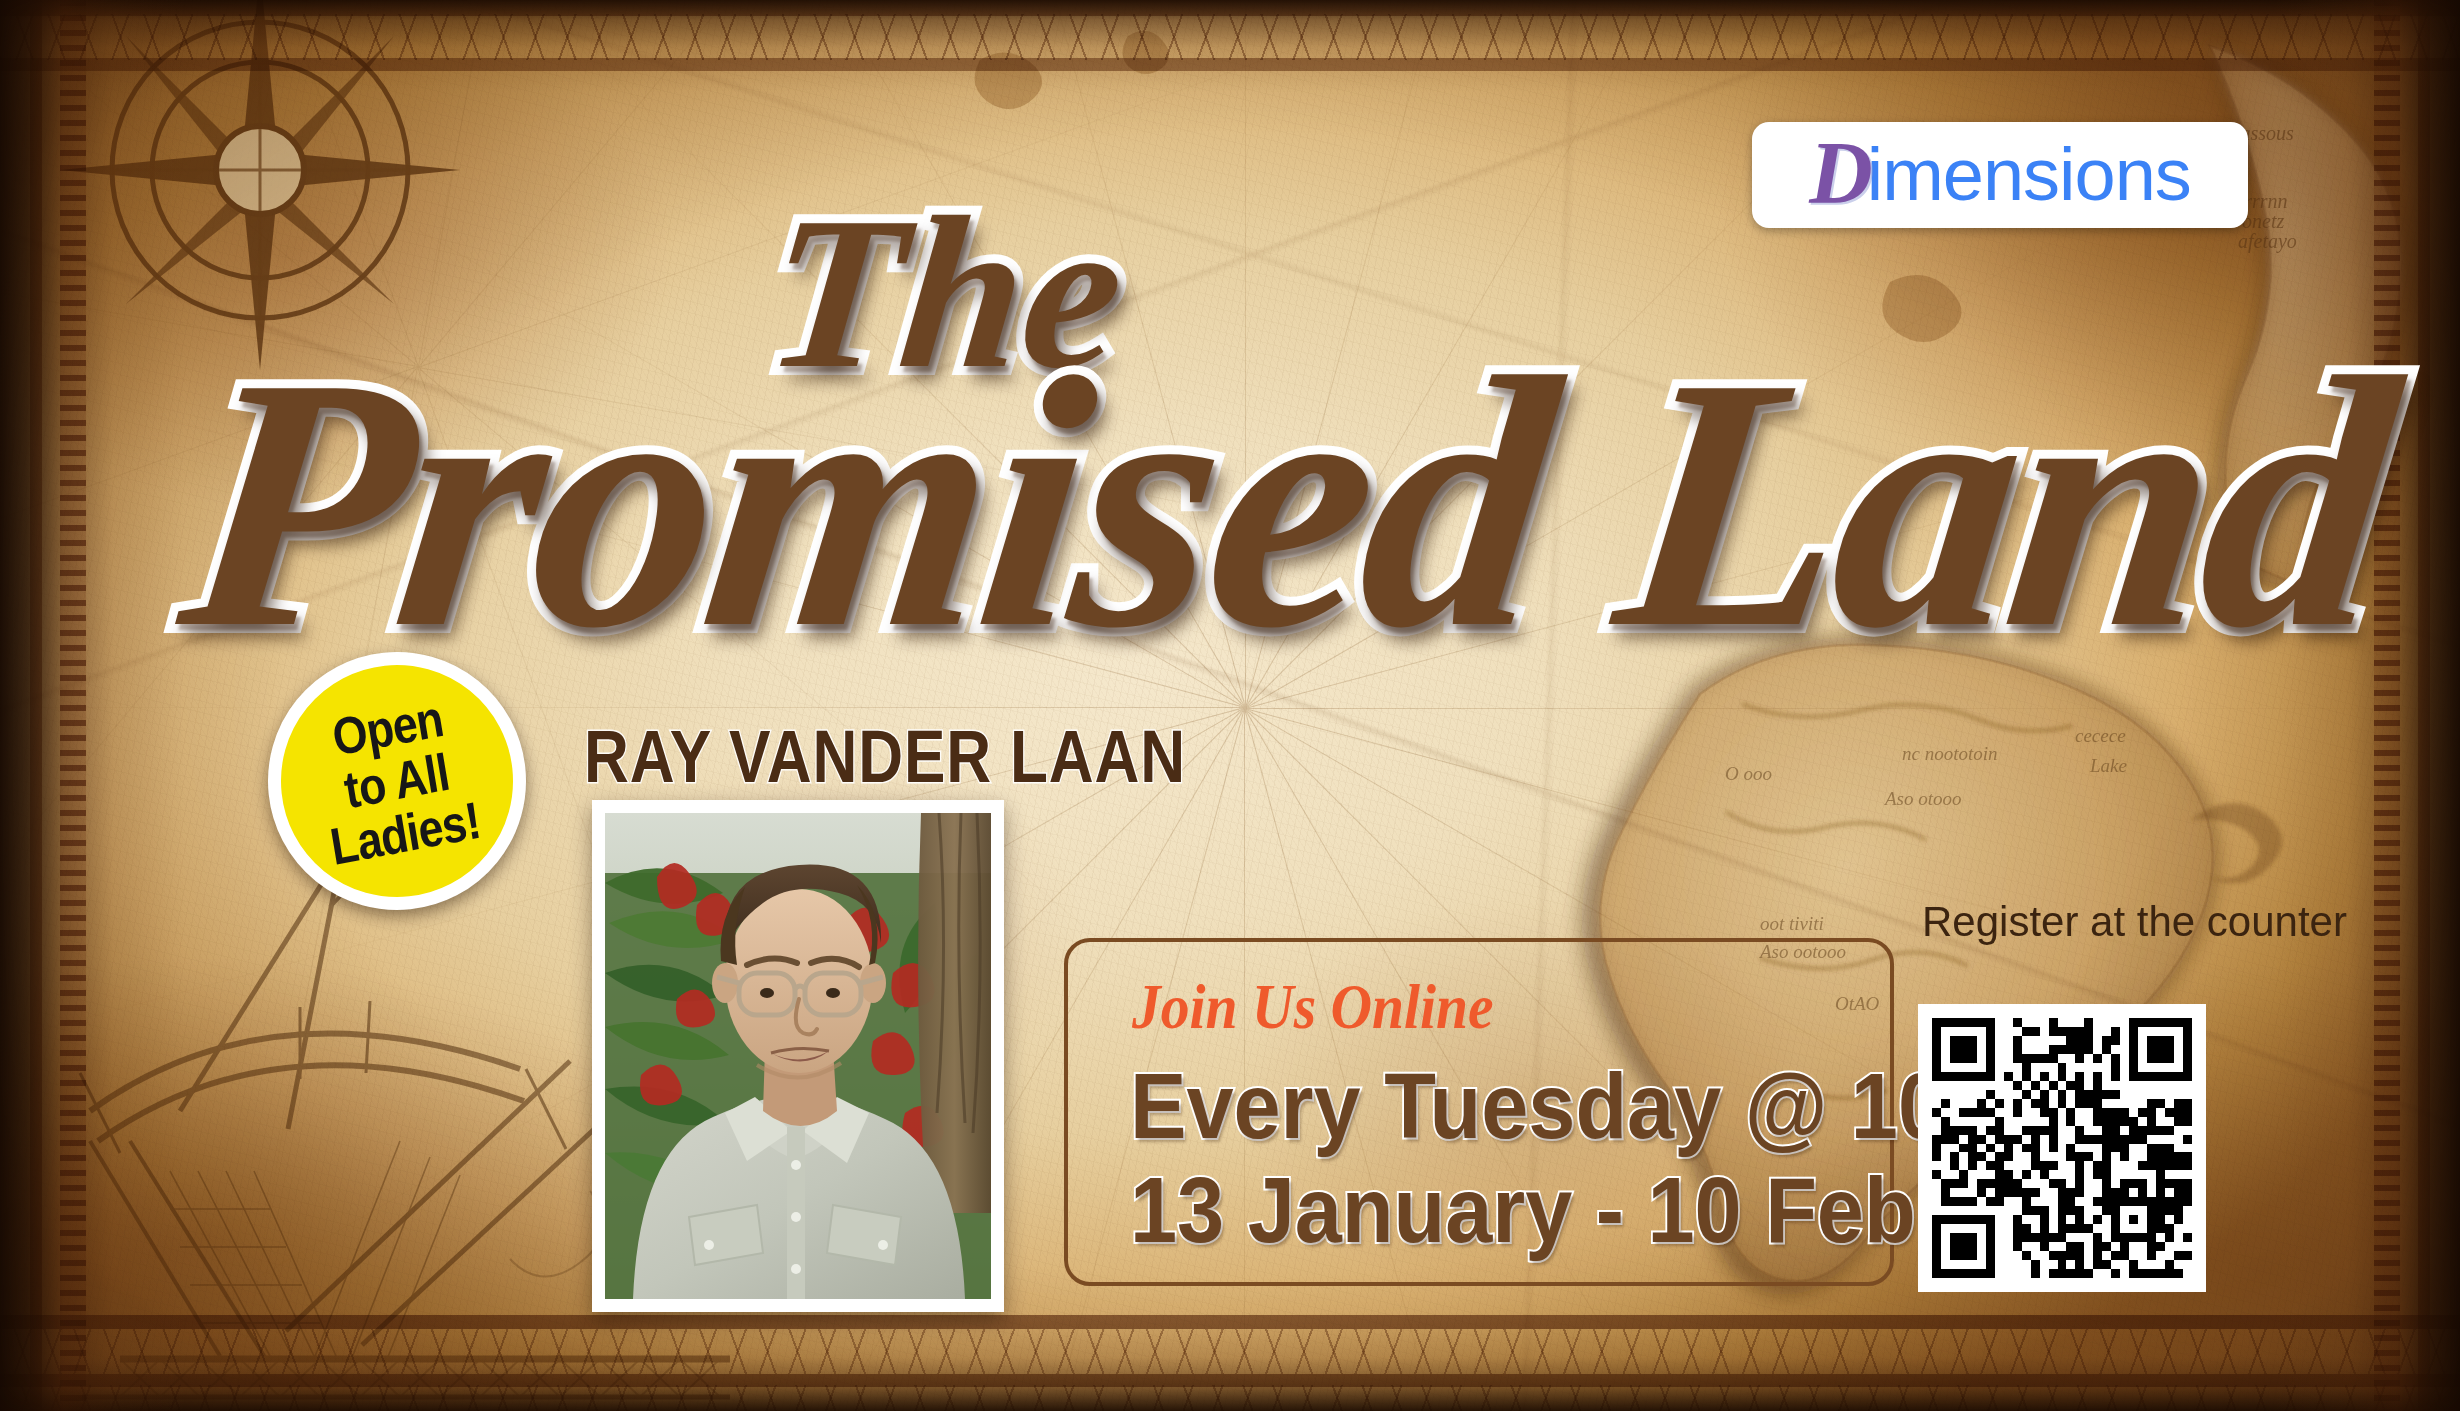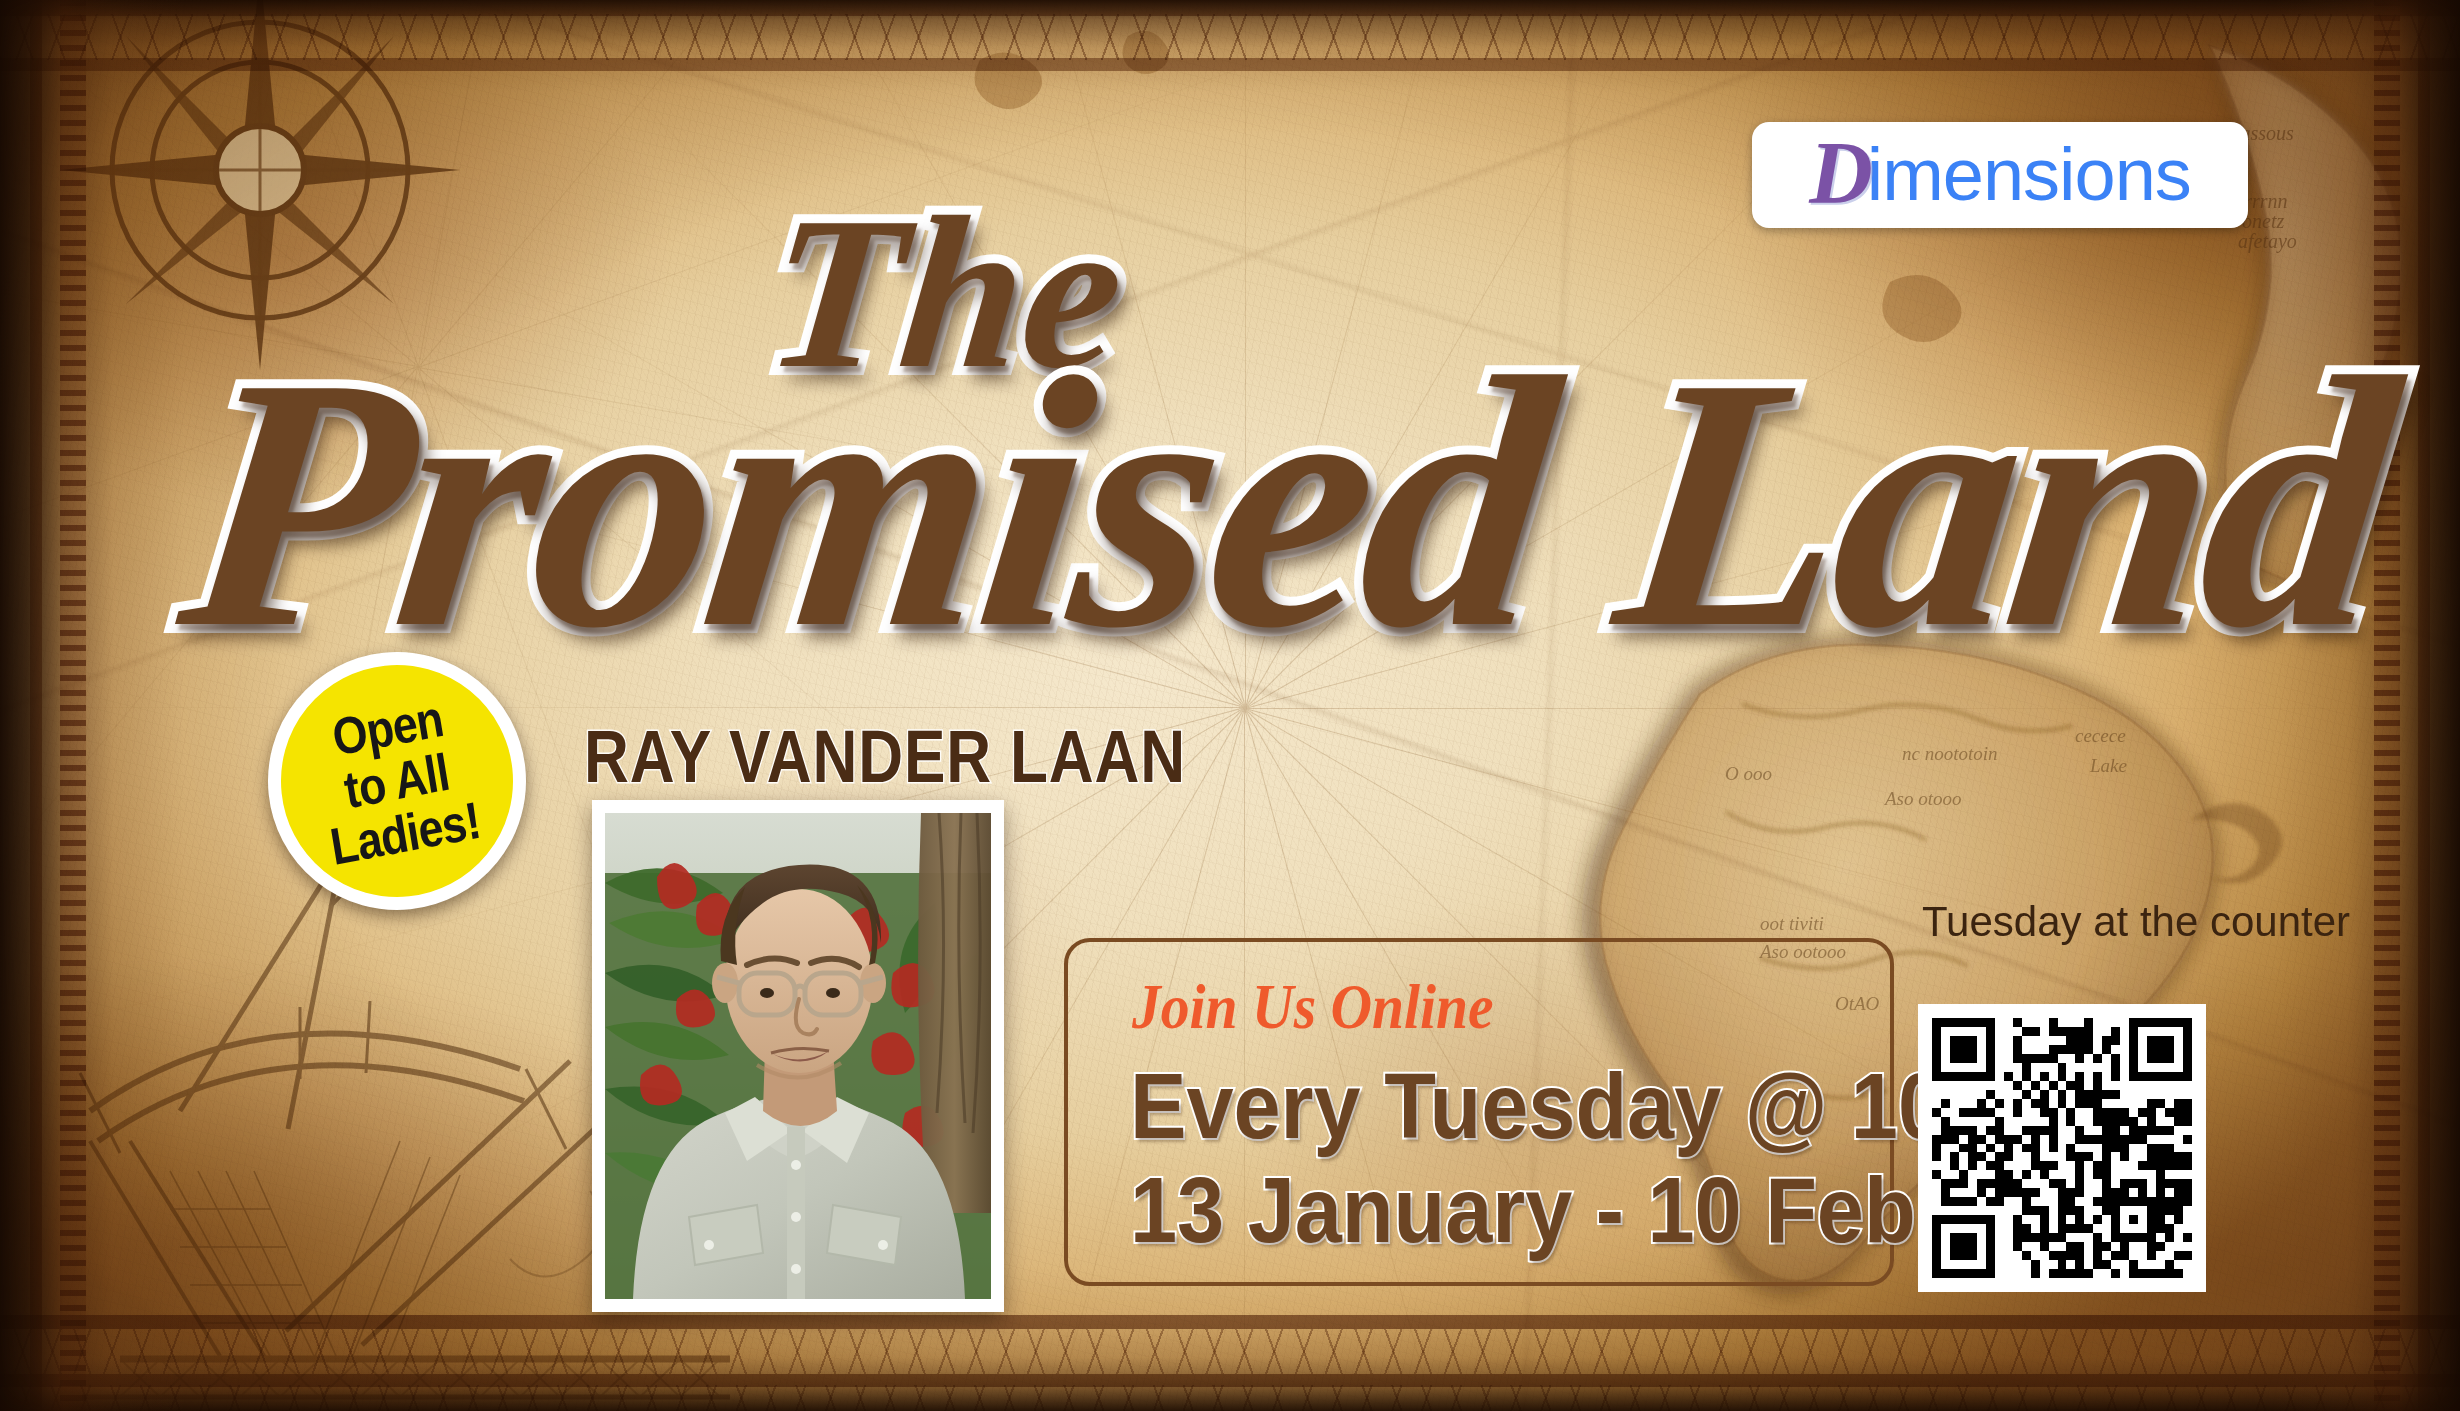--- a/index.html
+++ b/index.html
@@ -553,21 +553,21 @@
     </div>
   </div>
 
   <div class="infopanel">
     <div class="join">Join Us Online</div>
     <div class="line-big line-1">Every Tuesday @ 10am</div>
     <div class="line-big line-2">13 January - 10 Febuary</div>
   </div>
 
   <div class="qrnote">
-    <div>Tuesday at the counter</div>
+    <div>Register at the counter</div>
   </div>
 
   <div class="qrbox">
     <svg class="qr" viewBox="0 0 29 29" shape-rendering="crispEdges">
       <rect width="29" height="29" fill="#fff"></rect>
       <g fill="#000" id="qr-modules">
           <rect x="0" y="0" width="1" height="1"></rect>
           <rect x="1" y="0" width="1" height="1"></rect>
           <rect x="2" y="0" width="1" height="1"></rect>
           <rect x="3" y="0" width="1" height="1"></rect>

